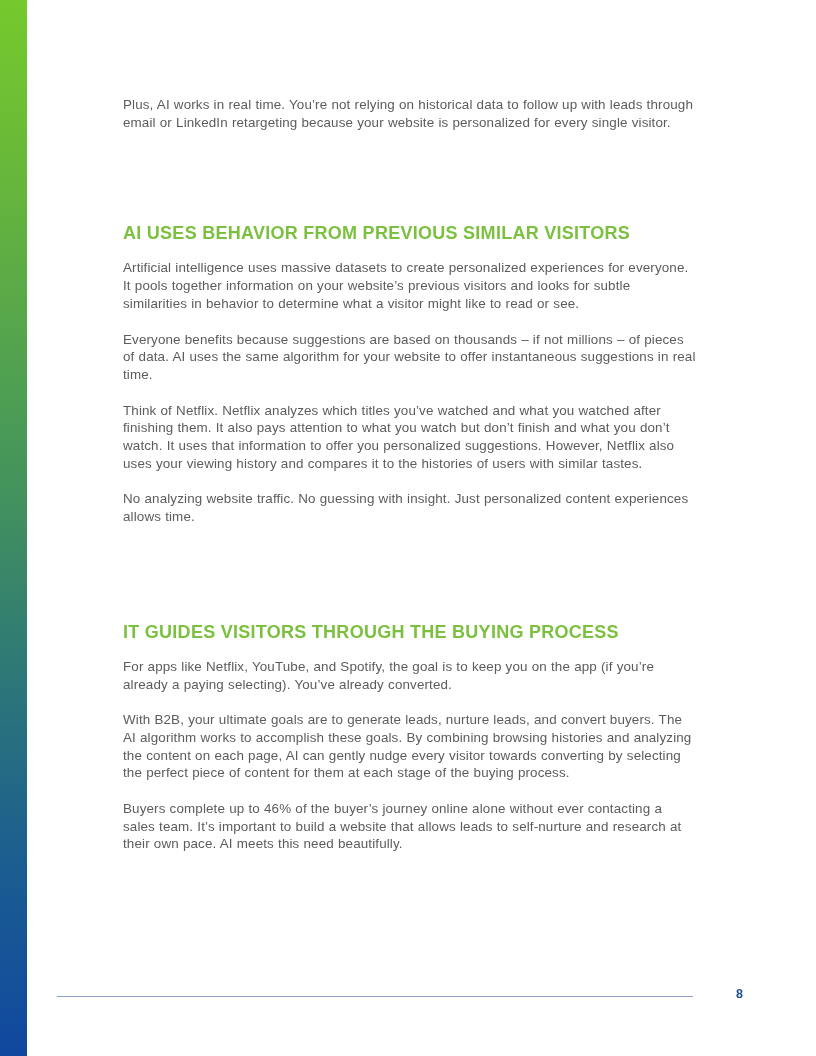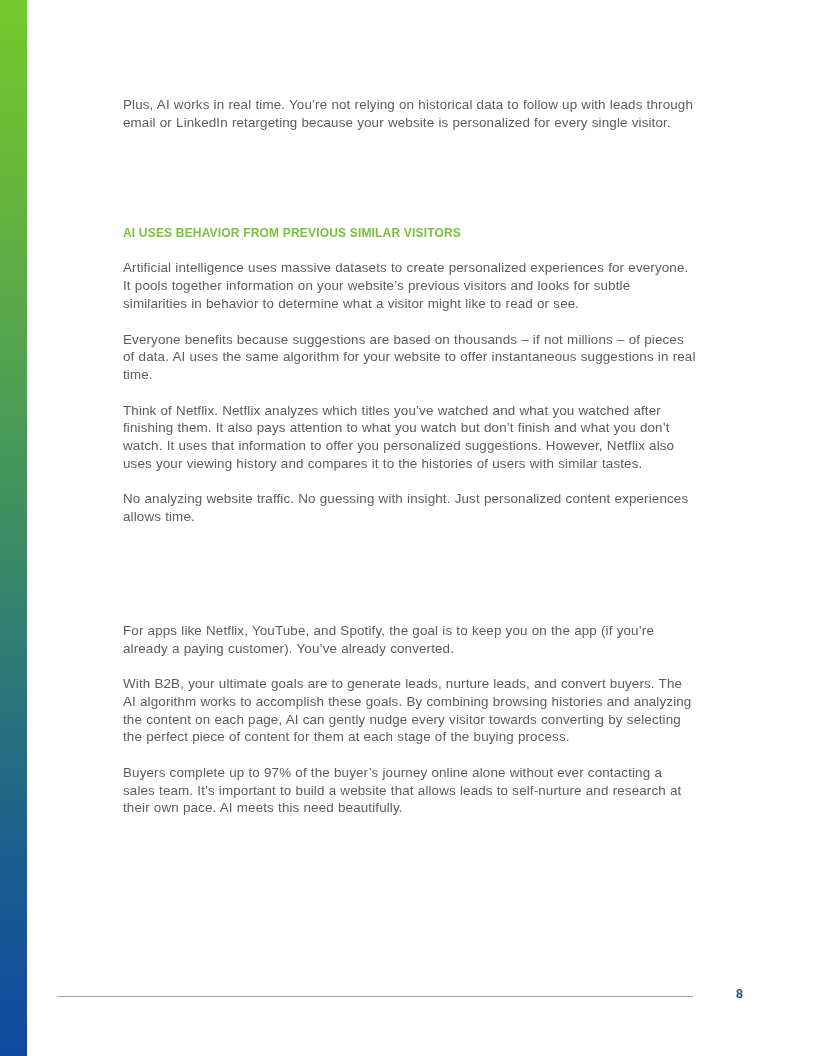--- a/index.html
+++ b/index.html
@@ -55,21 +55,21 @@
     font-size: 13.4px;
     line-height: 17.7px;
     letter-spacing: 0.01em;
     text-align: left;
     word-spacing: 0.02em;
   }
 
   h2.section-heading {
     margin: 0 0 16px 0;
     color: #7cc040;
-    font-size: 12px;
+    font-size: 18px;
     line-height: 20px;
     font-weight: bold;
     letter-spacing: 0.015em;
     text-transform: uppercase;
     font-stretch: condensed;
   }
 
   .gap-large { height: 74px; }
   .gap-section { height: 78px; }
 
@@ -118,26 +118,27 @@
     <p class="body-text">Artificial intelligence uses massive datasets to create personalized experiences for everyone. It pools together information on your website’s previous visitors and looks for subtle similarities in behavior to determine what a visitor might like to read or see.</p>
 
     <p class="body-text">Everyone benefits because suggestions are based on thousands – if not millions – of pieces of data. AI uses the same algorithm for your website to offer instantaneous suggestions in real time.</p>
 
     <p class="body-text">Think of Netflix. Netflix analyzes which titles you’ve watched and what you watched after finishing them. It also pays attention to what you watch but don’t finish and what you don’t watch. It uses that information to offer you personalized suggestions. However, Netflix also uses your viewing history and compares it to the histories of users with similar tastes.</p>
 
     <p class="body-text">No analyzing website traffic. No guessing with insight. Just personalized content experiences allows time.</p>
 
     <div class="gap-section"></div>
 
+    <h2 class="section-heading">IT GUIDES VISITORS THROUGH THE BUYING PROCESS</h2>
 
-    <p class="body-text">For apps like Netflix, YouTube, and Spotify, the goal is to keep you on the app (if you’re already a paying customer). You’ve already converted.</p>
+    <p class="body-text">For apps like Netflix, YouTube, and Spotify, the goal is to keep you on the app (if you’re already a paying selecting). You’ve already converted.</p>
 
     <p class="body-text">With B2B, your ultimate goals are to generate leads, nurture leads, and convert buyers. The AI algorithm works to accomplish these goals. By combining browsing histories and analyzing the content on each page, AI can gently nudge every visitor towards converting by selecting the perfect piece of content for them at each stage of the buying process.</p>
 
-    <p class="body-text">Buyers complete up to 97% of the buyer’s journey online alone without ever contacting a sales team. It’s important to build a website that allows leads to self-nurture and research at their own pace. AI meets this need beautifully.</p>
+    <p class="body-text">Buyers complete up to 46% of the buyer’s journey online alone without ever contacting a sales team. It’s important to build a website that allows leads to self-nurture and research at their own pace. AI meets this need beautifully.</p>
 
   </div>
 
   <div class="footer">
     <div class="footer-rule"></div>
     <div class="page-number">8</div>
   </div>
 
 </div>
 

